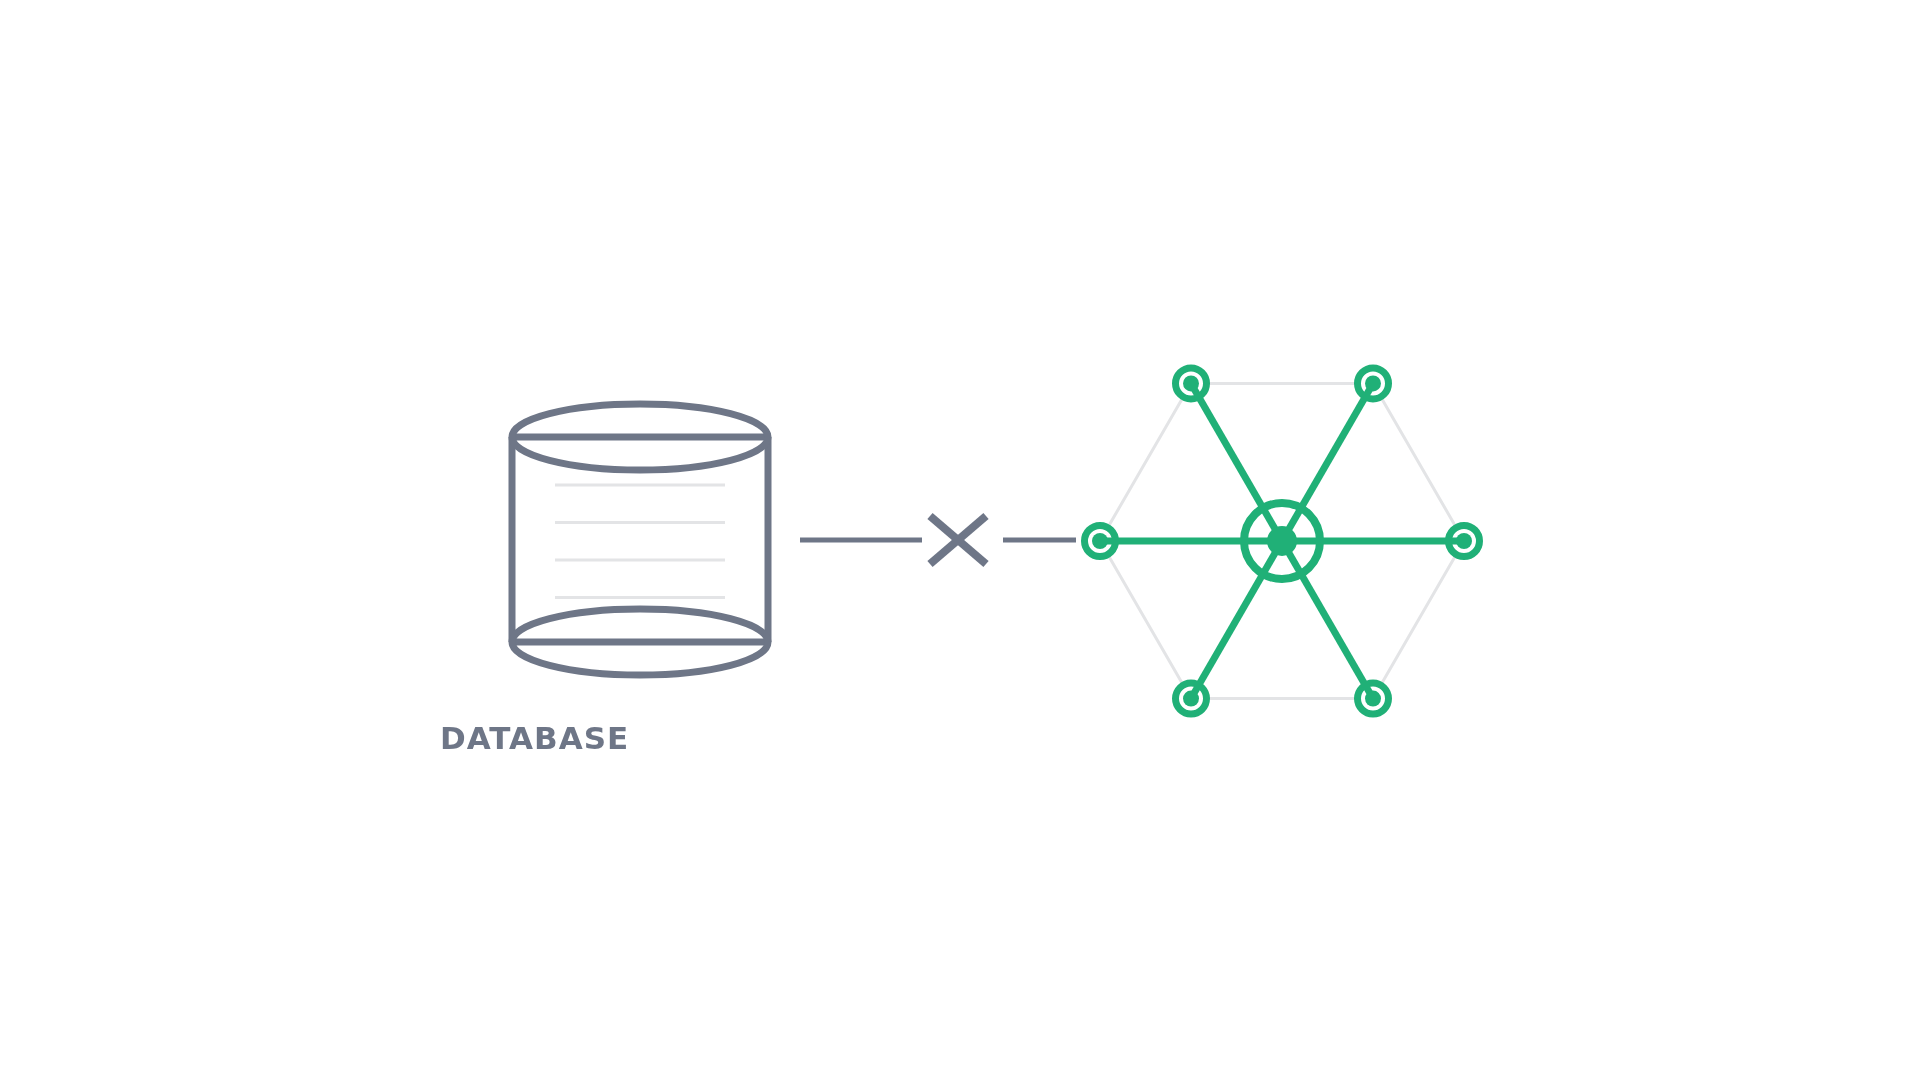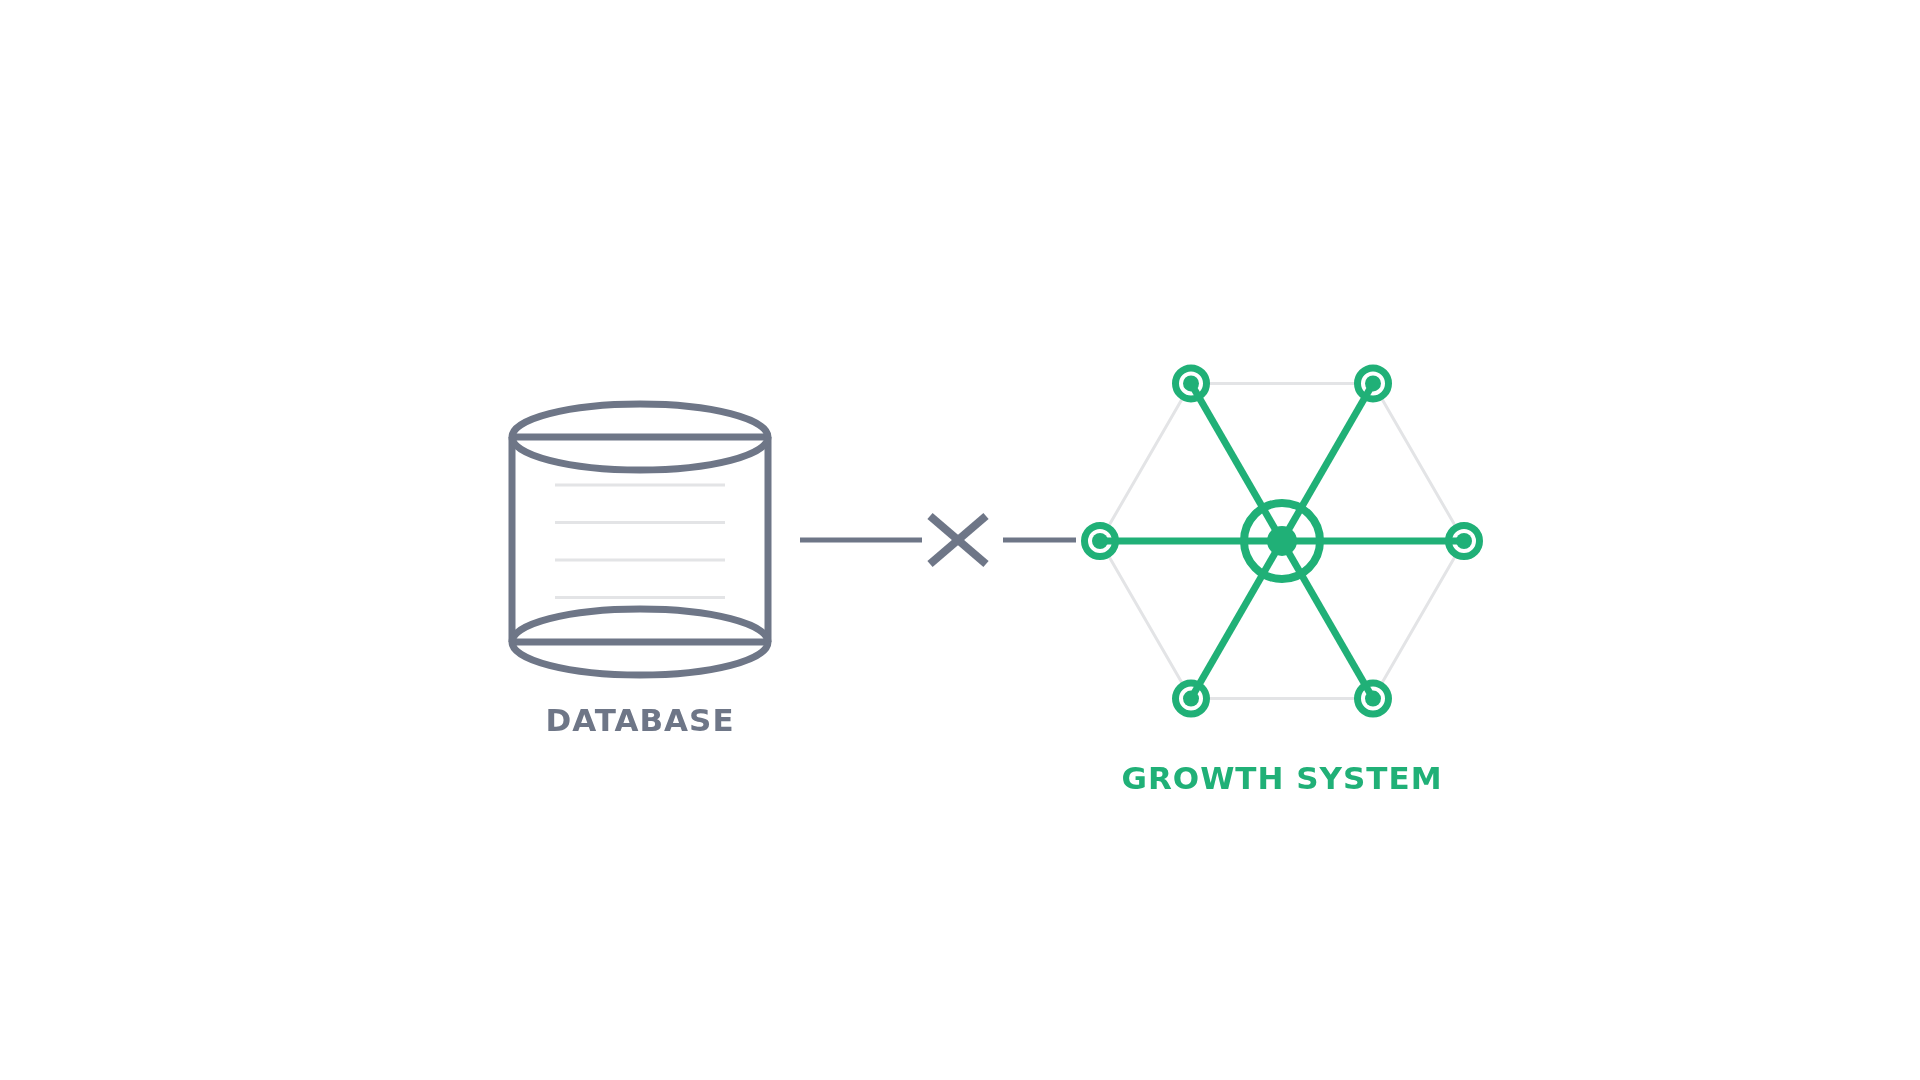--- a/index.html
+++ b/index.html
@@ -23,26 +23,26 @@
     height: 1080px;
   }
   .stroke-slate  { stroke: var(--color-slate, #6e7687); fill: none; }
   .stroke-light  { stroke: var(--color-lightgray, #e3e4e6); fill: none; }
   .stroke-green  { stroke: var(--color-green, #20b077); fill: none; }
   .fill-green    { fill: var(--color-green, #20b077); stroke: none; }
   .ring-white    { fill: #ffffff; }
   .caption {
     position: absolute;
     width: 400px;
-    text-align: center;
     font-weight: 700;
     font-size: 31px;
     line-height: 1.1;
     letter-spacing: 1px;
     user-select: none;
+    margin-top: 18px;
   }
   .caption.database-caption {
     left: 440px;
     top: 703px;
     color: var(--color-slate, #6e7687);
   }
   .caption.growth-caption {
     left: 1082px;
     top: 761px;
     color: var(--color-green, #20b077);
@@ -111,15 +111,14 @@
         <circle class="fill-green" cx="1191" cy="698.6" r="8"></circle>
         <circle class="fill-green" cx="1373" cy="698.6" r="8"></circle>
       </g>
 
       <circle class="fill-green" cx="1282" cy="541" r="15"></circle>
     </g>
   </svg>
 
   <div class="caption database-caption">DATABASE</div>
 
-  <div class="caption growth-caption">GROWTH SYSTEM</div>
 
 </div>
 
 </body></html>

